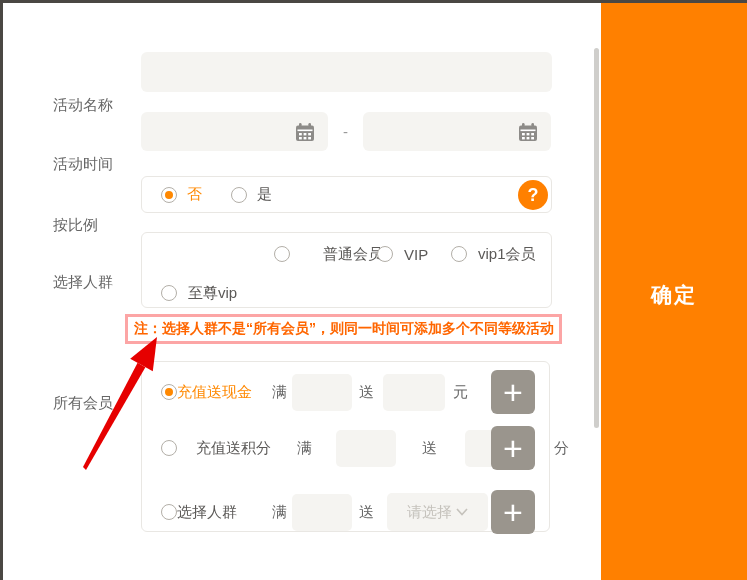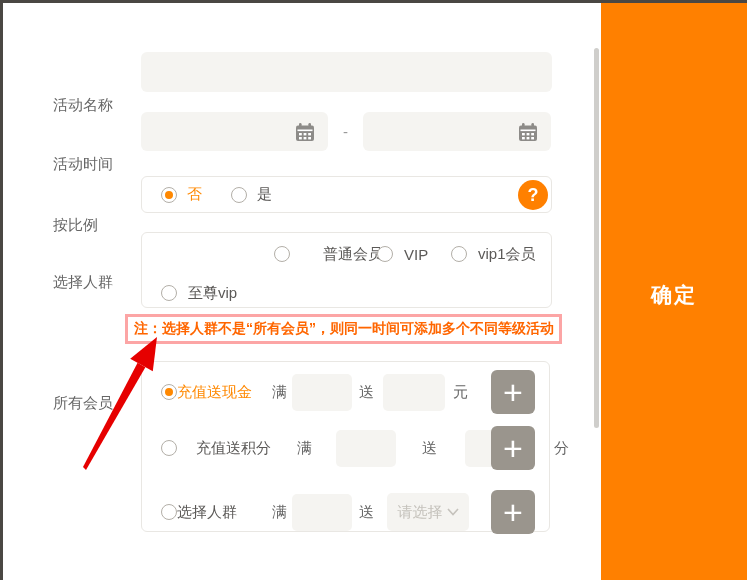--- a/index.html
+++ b/index.html
@@ -66,21 +66,21 @@
   .strat-row{position:absolute;left:0;width:100%;height:44px;display:flex;align-items:center;padding-left:19px;box-sizing:border-box;}
   .sr-0{top:8px;} .sr-1{top:64px;gap:19px;} .sr-2{top:128px;}
   .strat-label{font-size:15px;color:#5b5957;width:88px;white-space:nowrap;}
   .strat-label.on{color:#ff8800;}
   .cn-word{font-size:15px;color:#666;white-space:nowrap;}
   .w-man{margin-left:7px;}
   .mini-input{width:60px;height:37px;border-radius:5px;margin-left:5px;padding:0 8px;}
   .w-song{margin-left:7px;}
   .mini-input2{width:62px;height:37px;border-radius:5px;margin-left:9px;padding:0 8px;}
   .w-unit{margin-left:8px;}
-  .select-box{width:82px;height:38px;background:#f5f4f1;border-radius:5px;margin-left:13px;display:flex;
+  .select-box{width:101px;height:38px;background:#f5f4f1;border-radius:5px;margin-left:13px;display:flex;
     align-items:center;justify-content:center;gap:4px;cursor:pointer;}
   .select-text{font-size:15px;color:#c5c2bc;}
   .plus-btn{position:absolute;left:349px;top:0;width:44px;height:44px;background:#9a958d;border:none;border-radius:6px;
     color:#fff;font-size:34px;font-weight:200;line-height:40px;text-align:center;padding:0;cursor:pointer;font-family:inherit;}
 </style>
 </head>
 <body>
 
 <div class="screen">
 

